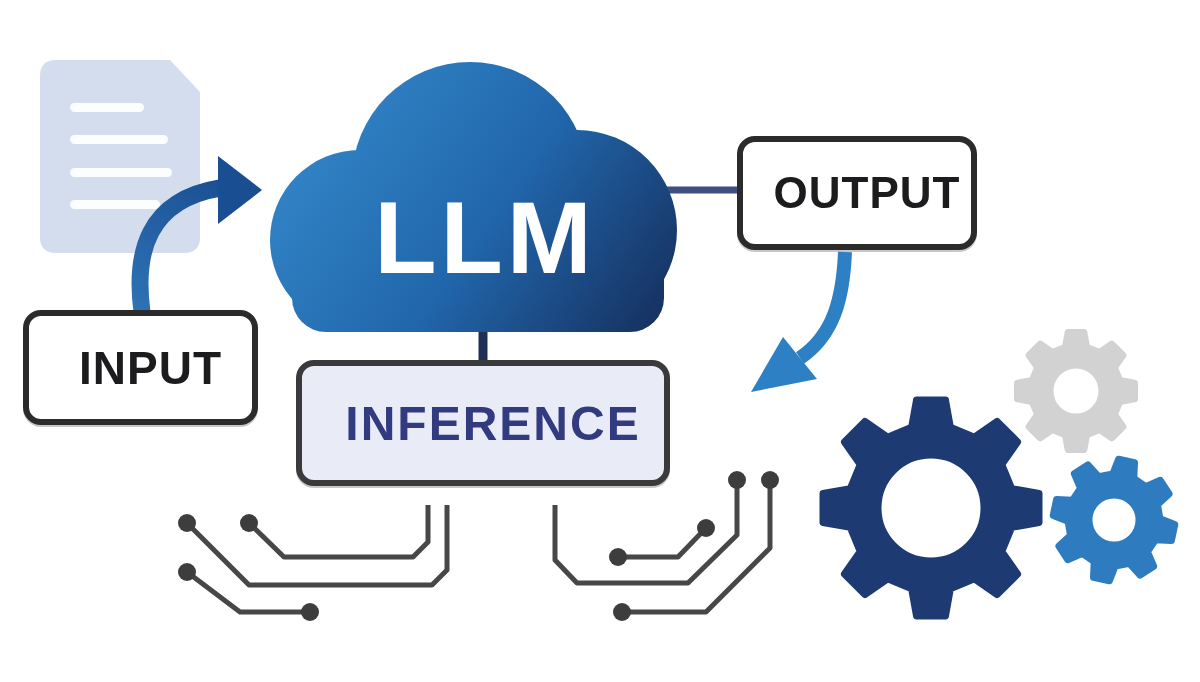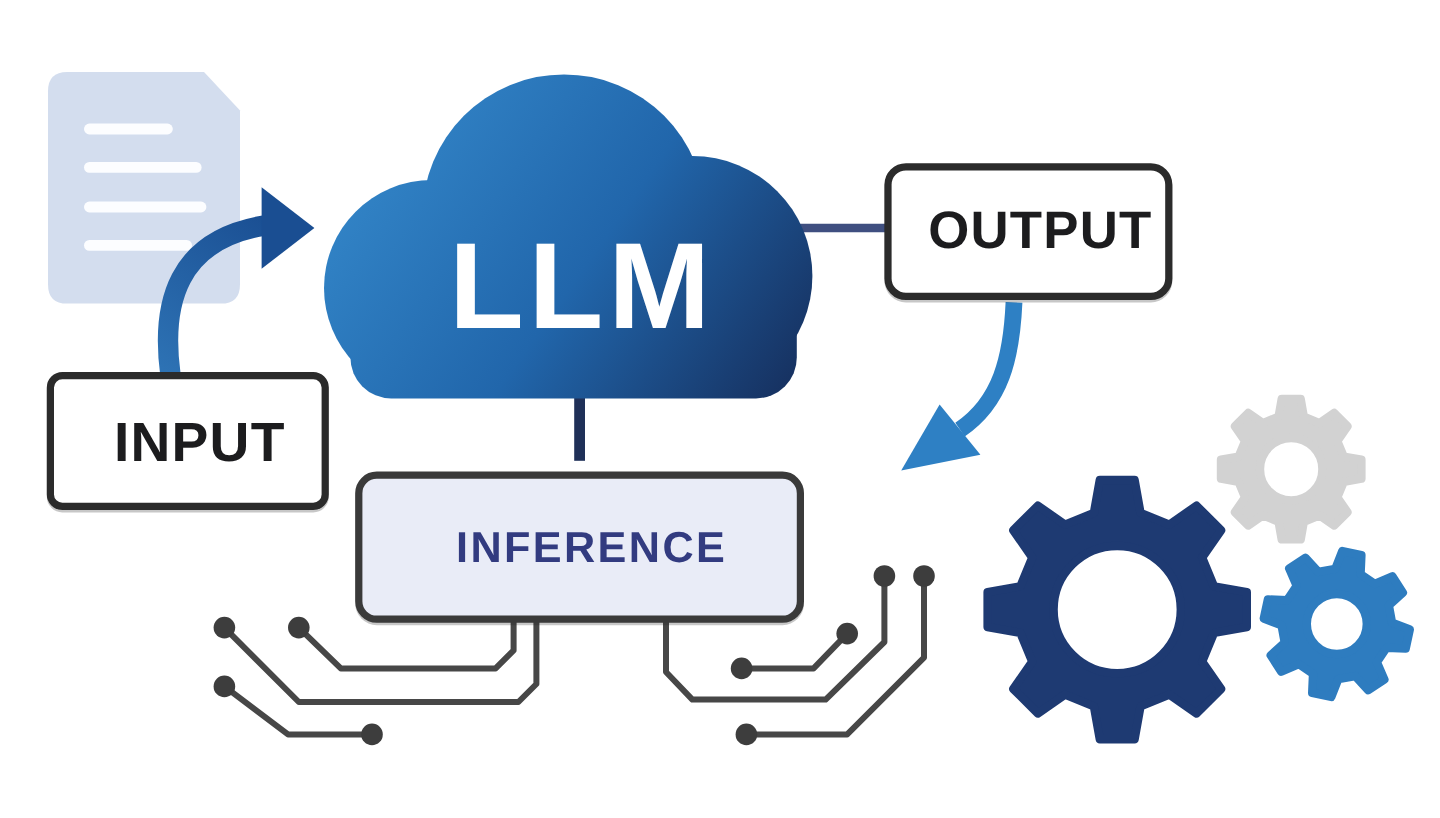--- a/index.html
+++ b/index.html
@@ -5,23 +5,23 @@
   html,body{margin:0;padding:0;background:#fff;}
   .stage{position:relative;width:1200px;height:682px;overflow:hidden;
          background:var(--background,#fff);
          font-family:"Liberation Sans",sans-serif;}
   .layer{position:absolute;left:0;top:0;}
   
   .node{position:absolute;box-sizing:border-box;display:flex;align-items:center;justify-content:center;
         background:var(--box_fill);border:6px solid var(--box_border);border-radius:18px;
         font-weight:800;color:var(--box_text);letter-spacing:1px;
         box-shadow:0 2px 0 rgba(30,30,30,.25);padding-left:20px;}
-  #inputBox{left:39px;top:310px;width:235px;height:115px;font-size:46px;border-radius:13px;}
+  #inputBox{left:23px;top:310px;width:235px;height:115px;font-size:46px;}
   #outputBox{left:737px;top:136px;width:240px;height:114px;font-size:44px;}
-  #inferenceBox{left:296px;top:393px;width:374px;height:126px;font-size:36px;
+  #inferenceBox{left:296px;top:360px;width:374px;height:126px;font-size:48px;
         background:var(--inference_fill);border-color:var(--inference_border);color:var(--inference_text);
         letter-spacing:2px;}
   #llmLabel{position:absolute;left:330px;top:170px;width:310px;height:136px;
         display:flex;align-items:center;justify-content:center;
         font-size:102px;font-weight:700;color:var(--cloud_label_text);letter-spacing:4px;}
   
   .doc{fill:var(--document_fill);}
   .docline{fill:var(--document_lines);}
   .arrow1{fill:none;stroke:url(#arrowGrad);stroke-width:17px;}
   .arrow1head{fill:var(--input_arrow_end);}

